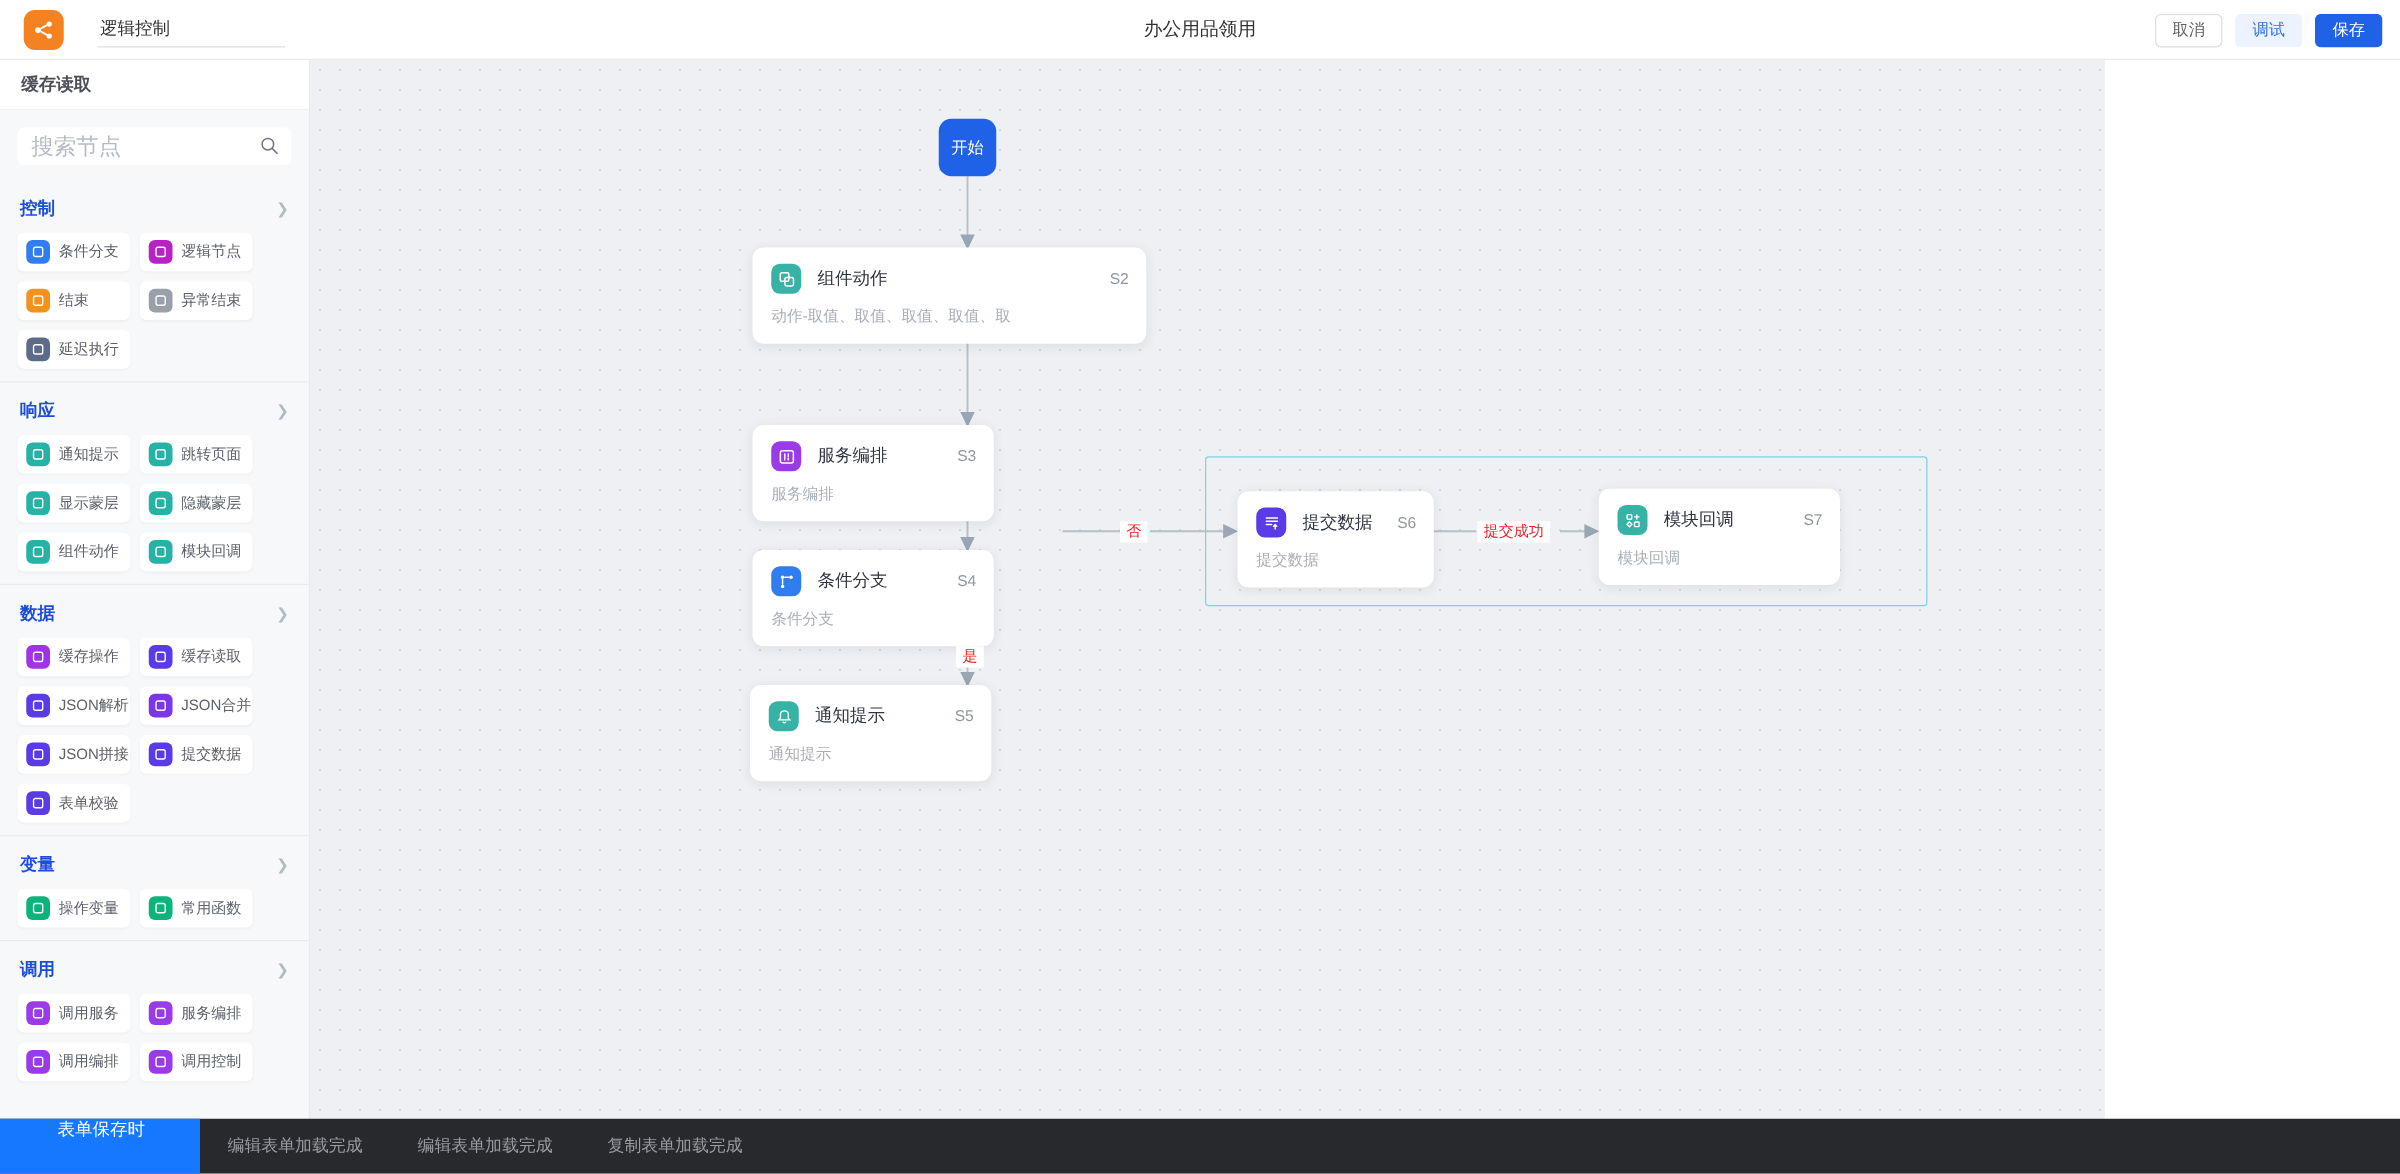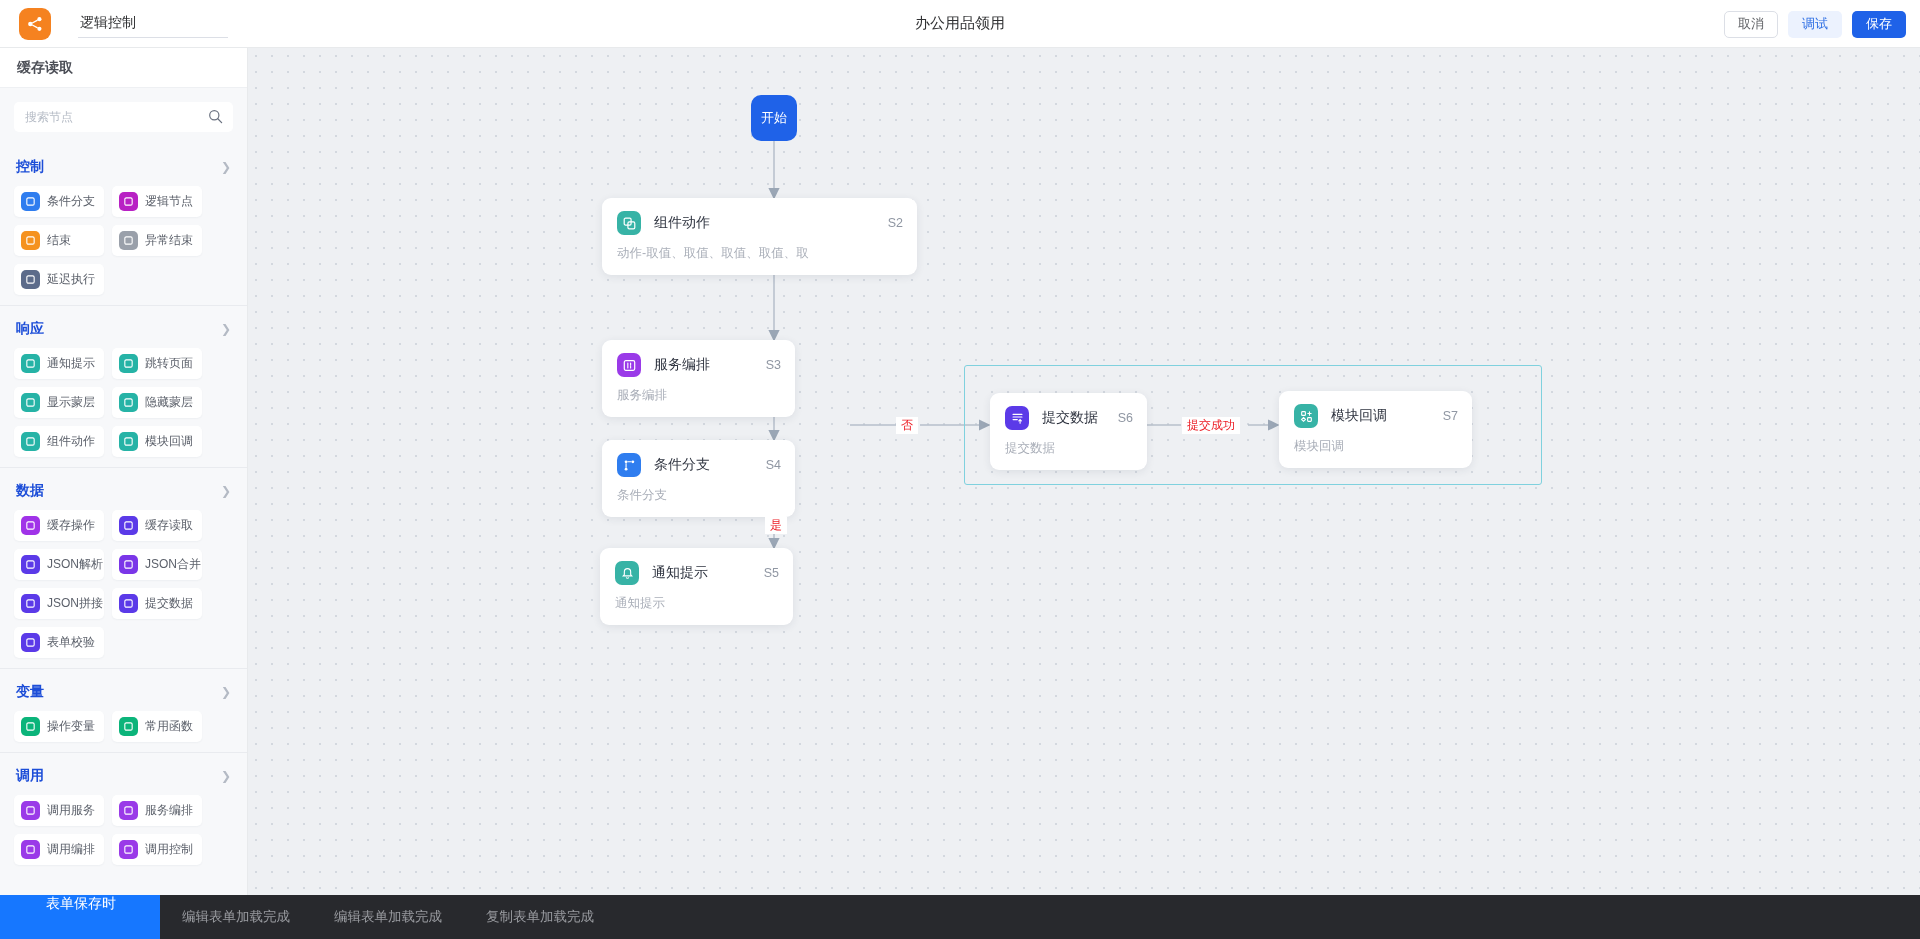--- a/index.html
+++ b/index.html
@@ -1,21 +1,21 @@
 <!DOCTYPE html>
 <html><head>
 <meta charset="utf-8">
 <style>
   * { box-sizing: border-box; margin: 0; padding: 0; }
   html, body {
     width: 1920px; height: 939px;
     font-family: "Liberation Sans", "DejaVu Sans", sans-serif;
     overflow: hidden; background: #ffffff;
   }
-  #app { position: relative; width: 1920px; height: 939px; }
+  #app { position: relative; width: 1684px; height: 939px; }
 
   
   .header {
     position: absolute; left: 0; top: 0; width: 1920px; height: 48px;
     background: #ffffff; border-bottom: 1px solid #e8eaec;
     display: flex; align-items: center; z-index: 30;
   }
   .logo-box {
     width: 32px; height: 32px; border-radius: 9px; margin-left: 19px;
     background: #f58220; display: flex; align-items: center; justify-content: center;
@@ -53,21 +53,21 @@
     padding-left: 17px; border-bottom: 1px solid #eef0f3;
   }
   .sidebar-head-title { font-size: 14px; font-weight: bold; color: #4c4f57; }
   .search-wrap { padding: 14px 14px 12px 14px; }
   .search-box {
     position: relative; height: 30px; background: #ffffff; border-radius: 5px;
     display: flex; align-items: center;
   }
   .search-box input {
     flex: 1; height: 100%; border: none; outline: none; background: transparent;
-    font-size: 12px; color: #0369a1; padding: 0 30px 0 11px;
+    font-size: 18px; color: #0369a1; padding: 0 30px 0 11px;
     font-family: "Liberation Sans", "DejaVu Sans", sans-serif;
   }
   .search-box input::placeholder { color: #b6bcc6; }
   .search-icn { position: absolute; right: 10px; top: 7px; }
 
   .scroll-area { flex: 1; overflow: hidden; }
 
   .group { padding: 0 14px; }
   .group-sep { height: 1px; background: #e9ebef; margin: 10px 0 0 0; }
   .group-head {

